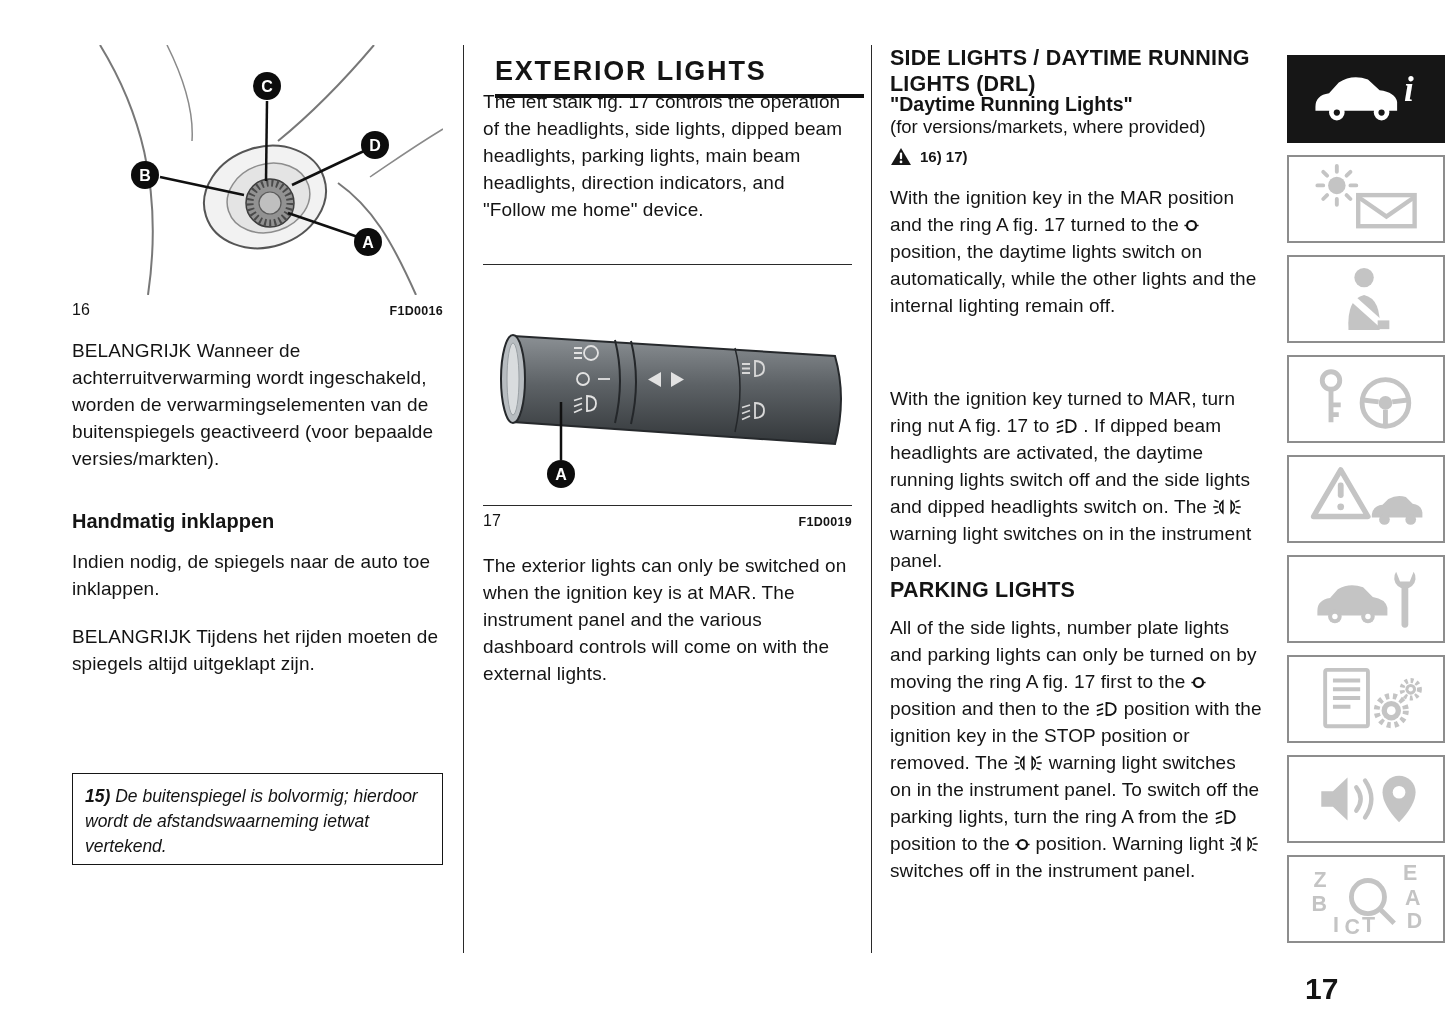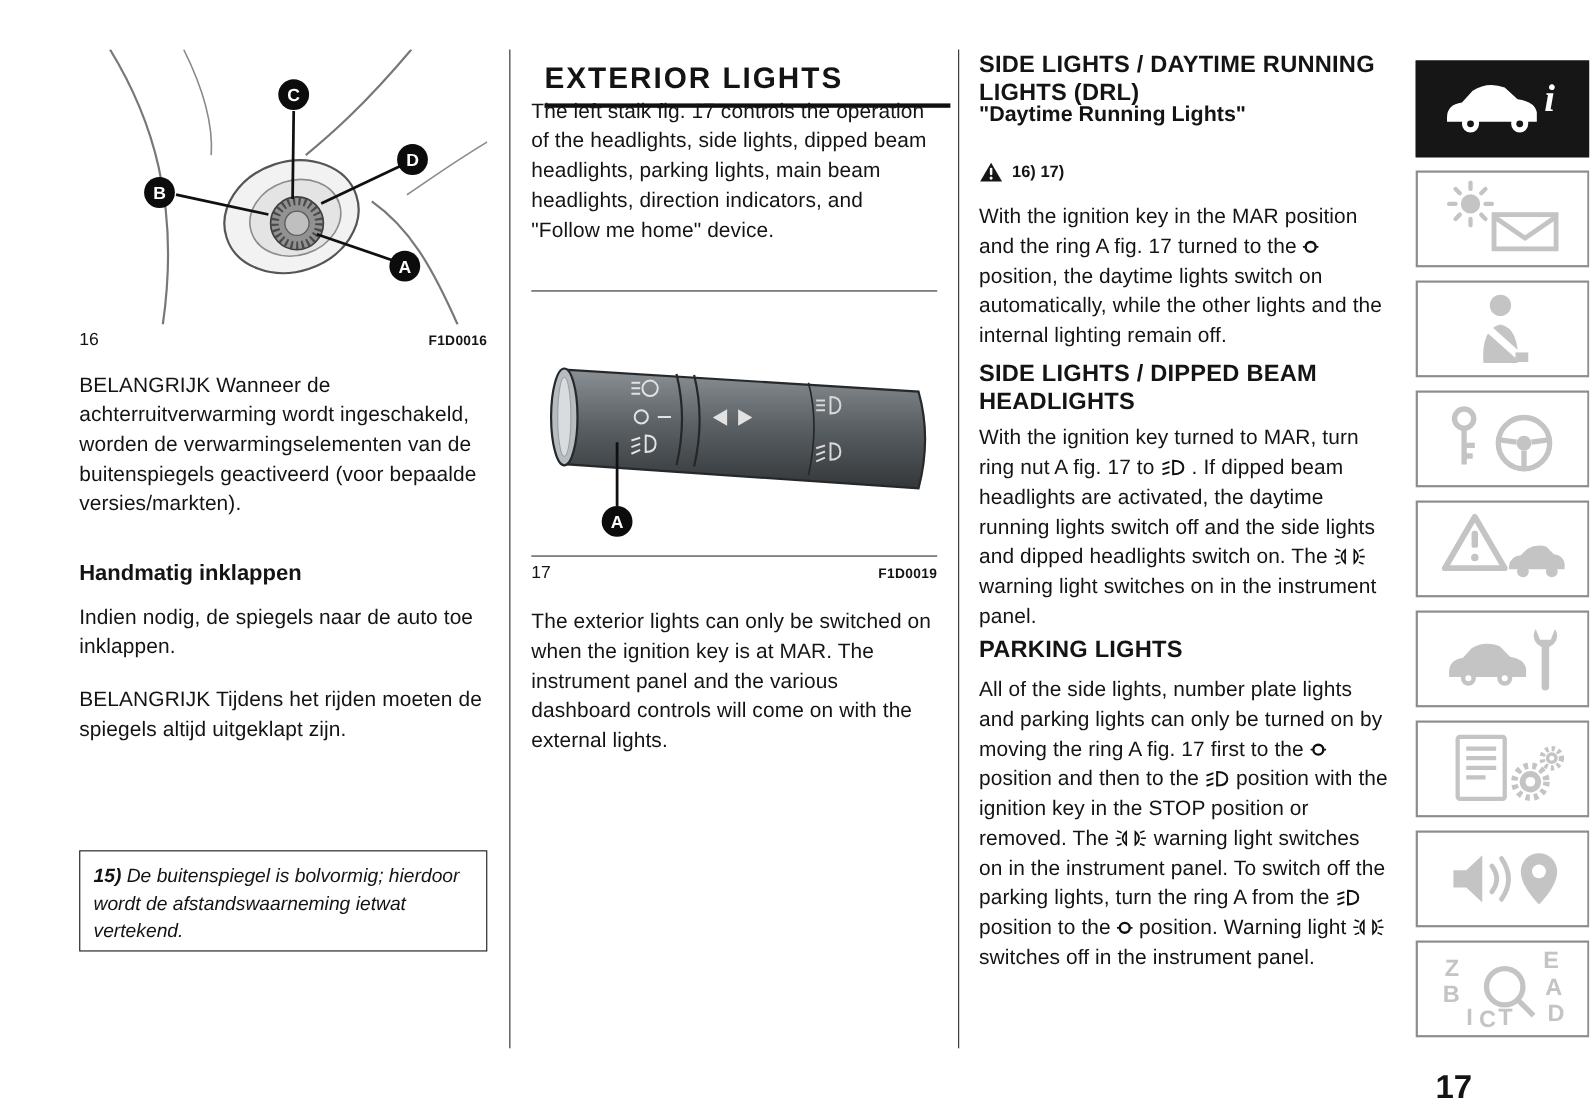--- a/index.html
+++ b/index.html
@@ -135,38 +135,38 @@
 
   <div class="abs caption" style="left:483px;top:512px;width:369px">
     <span class="fig-num">17</span>
     <span class="fig-code">F1D0019</span>
   </div>
 
   <p class="abs body-text" style="left:483px;top:552px;width:369px">The exterior lights can only be switched on when the ignition key is at MAR. The instrument panel and the various dashboard controls will come on with the external lights.</p>
 
   <h2 class="abs right-heading" style="left:890px;top:45px;width:372px">SIDE LIGHTS / DAYTIME RUNNING LIGHTS (DRL)</h2>
   <p class="abs right-subbold" style="left:890px;top:93px;width:372px">"Daytime Running Lights"</p>
+  <p class="abs right-note" style="left:890px;top:116px;width:372px">(for versions/markets, where provided)</p>
 
   <div class="abs refs-row" style="left:890px;top:147px;width:372px">
     <span style="line-height:0;">
       <svg width="22" height="19" viewBox="0 0 48 42">
         <path d="M24,2 L46,40 L2,40 Z" fill="#161616"></path>
         <rect x="21.5" y="12" width="5" height="15" rx="2.2" fill="#ffffff"></rect>
         <circle cx="24" cy="33" r="3.1" fill="#ffffff"></circle>
       </svg>
     </span>
     <span class="refs-label">16) 17)</span>
   </div>
 
   <p class="abs body-text" style="left:890px;top:184px;width:372px">With the ignition key in the MAR position and the ring A fig. 17 turned to the <span class="ii"><svg width="15" height="15" viewBox="0 0 18 18">
           <circle cx="9" cy="9" r="5.4" fill="none" stroke="#111" stroke-width="2.6"></circle>
           <path d="M0.5,9 H3 M15,9 H17.5" stroke="#111" stroke-width="2"></path>
         </svg></span> position, the daytime lights switch on automatically, while the other lights and the internal lighting remain off.</p>
 
-  <h2 class="abs right-heading" style="left:890px;top:326px;width:372px">SIDE LIGHTS / DIPPED BEAM HEADLIGHTS</h2>
 
   <p class="abs body-text" style="left:890px;top:385px;width:372px">With the ignition key turned to MAR, turn ring nut A fig. 17 to <span class="ii"><svg width="23" height="16" viewBox="0 0 27 19">
           <path d="M13.5,2.2 q11,0 11,7.3 q0,7.3 -11,7.3 z" fill="none" stroke="#111" stroke-width="2.2"></path>
           <path d="M9.5,3.5 L2,6 M9.5,9 L2,11.5 M9.5,14.5 L2,17" stroke="#111" stroke-width="2"></path>
         </svg></span> . If dipped beam headlights are activated, the daytime running lights switch off and the side lights and dipped headlights switch on. The <span class="ii"><svg width="30" height="16" viewBox="0 0 36 19">
           <path d="M13,2.5 L13,16.5 Q5,9.5 13,2.5 Z" fill="none" stroke="#111" stroke-width="1.8"></path>
           <path d="M23,2.5 L23,16.5 Q31,9.5 23,2.5 Z" fill="none" stroke="#111" stroke-width="1.8"></path>
           <path d="M8,3.5 L3,1.5 M7,9.5 L1.5,9.5 M8,15.5 L3,17.5 M28,3.5 L33,1.5 M29,9.5 L34.5,9.5 M28,15.5 L33,17.5" stroke="#111" stroke-width="1.7"></path>
         </svg></span> warning light switches on in the instrument panel.</p>
 

